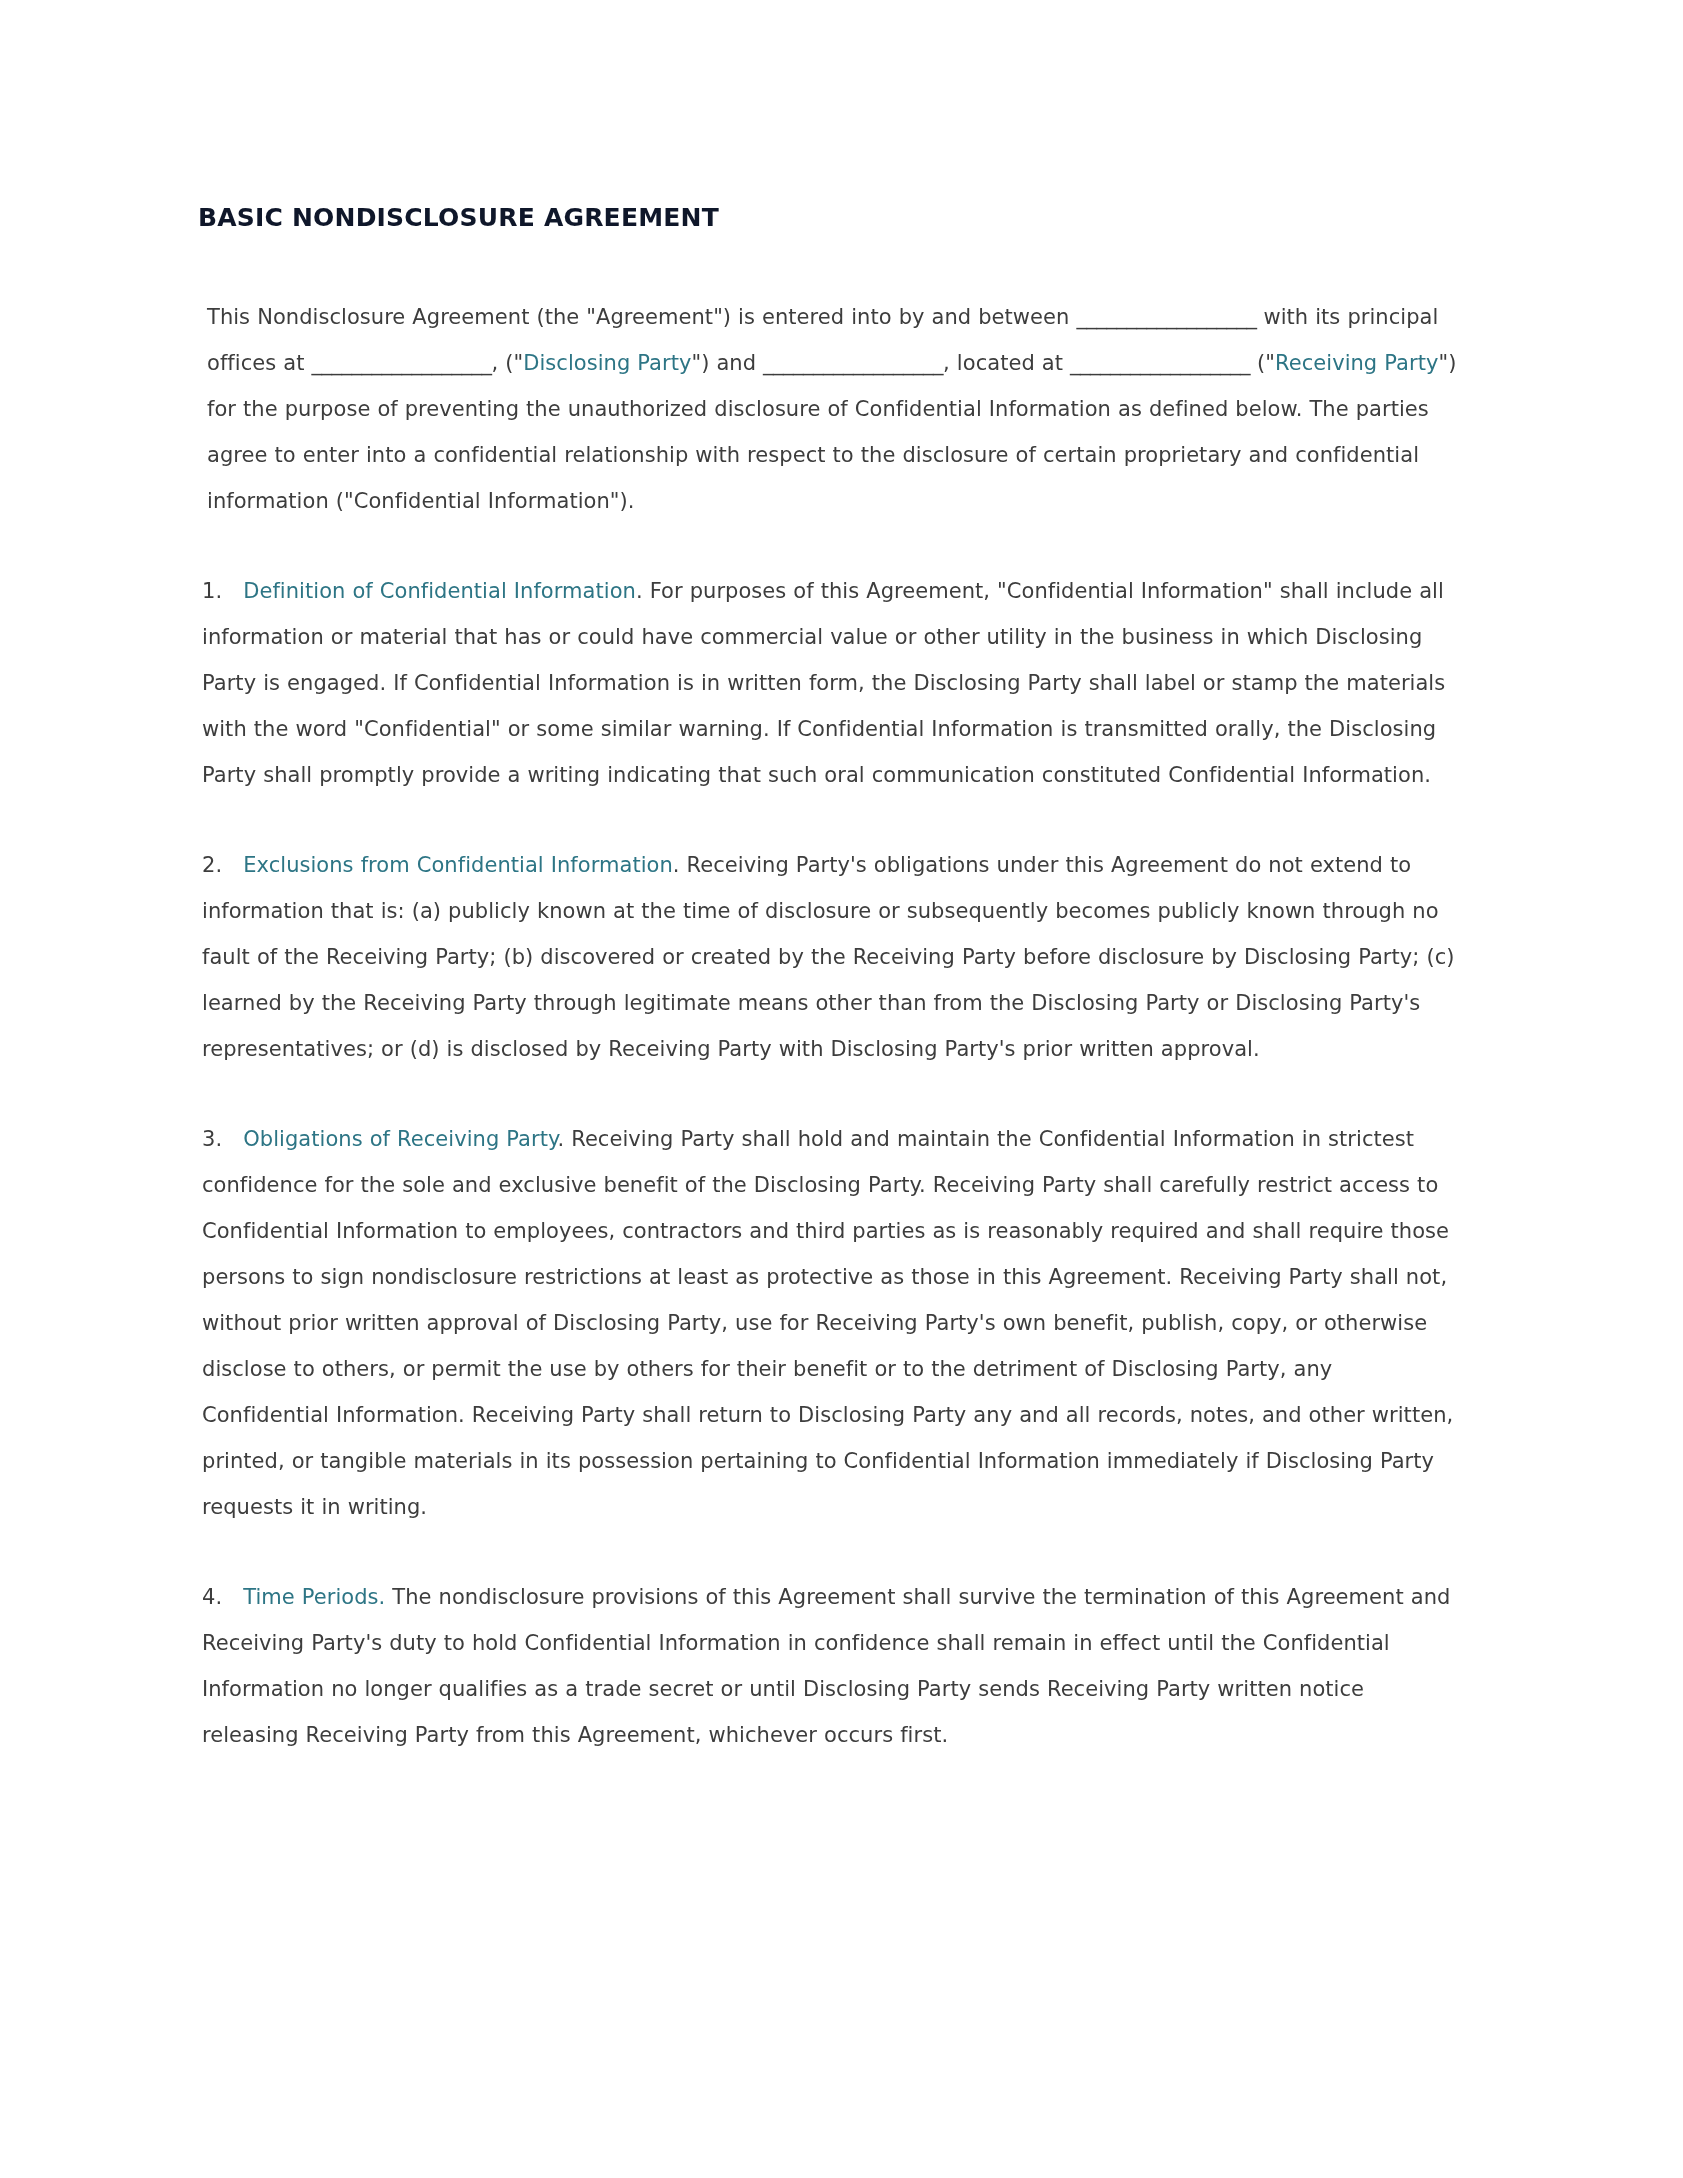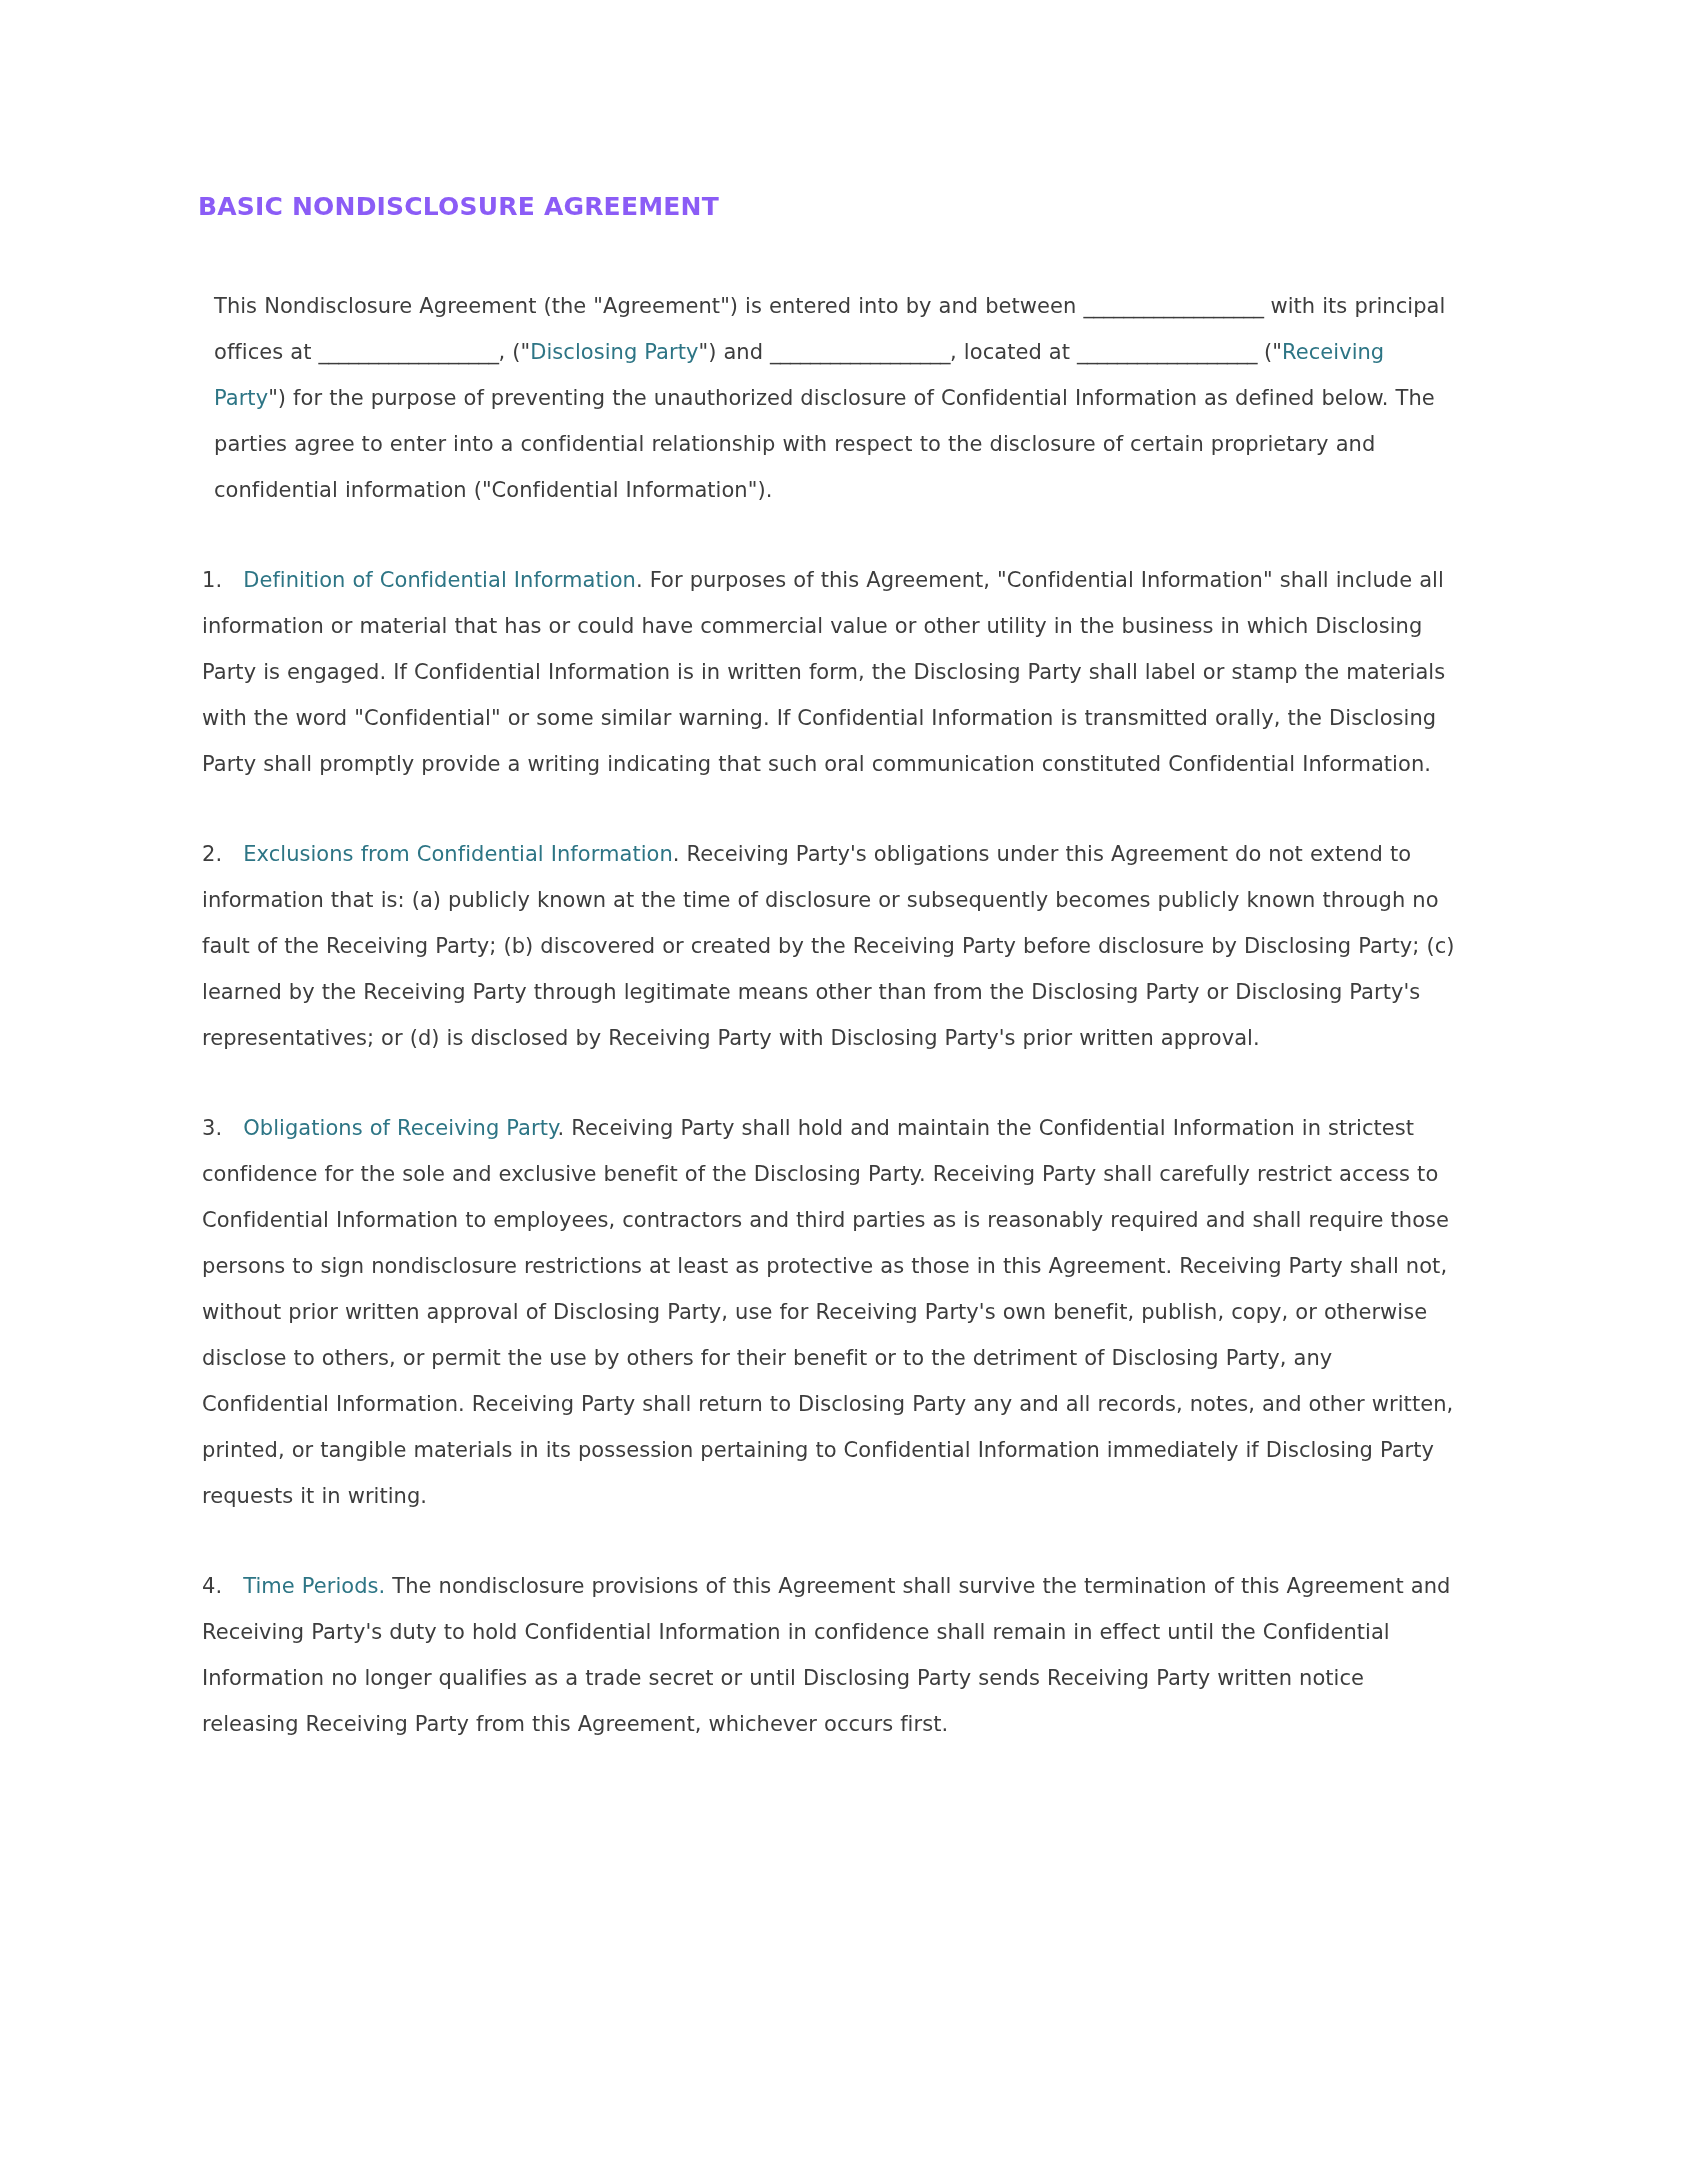--- a/index.html
+++ b/index.html
@@ -19,31 +19,31 @@
     width: 1683px;
     height: 2178px;
     background: #ffffff;
     box-sizing: border-box;
     padding: 188px 223px 0 198px;
   }
 
   .doc-title {
     font-size: 25px;
     font-weight: bold;
-    color: #8b5cf6;
+    color: #0f172a;
     letter-spacing: 0.2px;
-    margin: 4px 0 61px 0;
+    margin: 15px 0 61px 0;
     line-height: 1.2;
   }
 
   .para {
     font-size: 21px;
     color: #3d3d3d;
     line-height: 46px;
-    margin: 0 0 44px 16px;
+    margin: 0 0 44px 9px;
     text-align: left;
     letter-spacing: 0.05px;
     word-spacing: 0.3px;
   }
 
   .para:last-child {
     margin-bottom: 0;
   }
 
   

